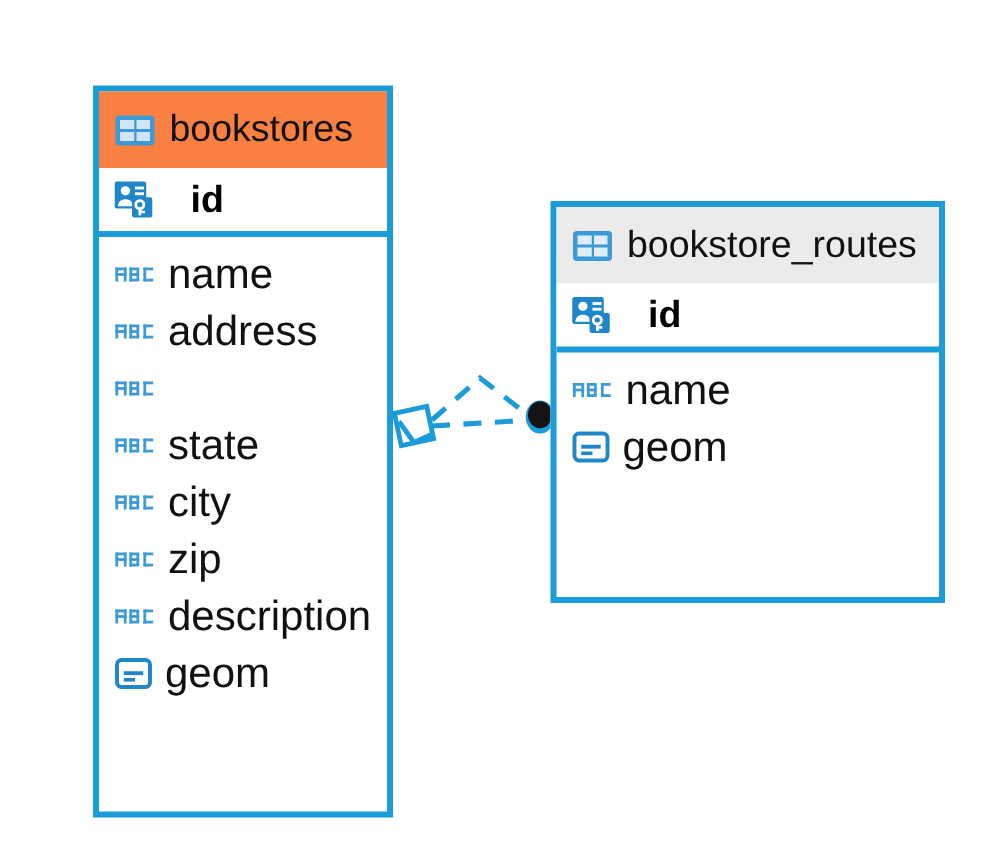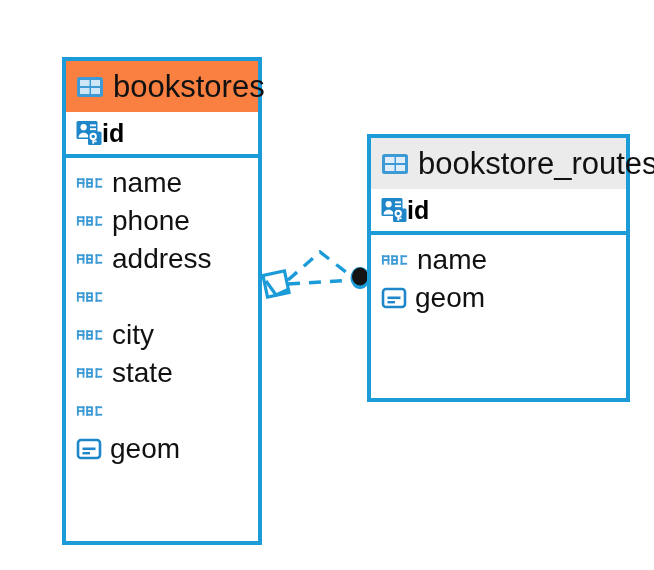--- a/index.html
+++ b/index.html
@@ -25,30 +25,30 @@
   #entity-bookstore-routes{
     left:367px;top:134px;width:263px;height:268px;
   }
 
   .entity-header{
     display:flex;align-items:center;
     gap:9px;
     padding:0 10px;
     height:51px;
     box-sizing:border-box;
-    font-size:31px;
+    font-size:25px;
     color:#111;
     white-space:nowrap;
   }
   .entity-header.accent{background:#f98040;}
   .entity-header.neutral{background:#ebebeb;}
 
   .pk-row{
     display:flex;align-items:center;
-    gap:0;
+    gap:25px;
     padding:0 10px;
     height:46px;
     box-sizing:border-box;
     font-size:25px;
     font-weight:bold;
     color:#000;
     border-bottom:4px solid #1b9bd8;
     background:#fff;
   }
 
@@ -141,40 +141,20 @@
               <rect x="16" y="12" width="2" height="4"></rect>
             <rect x="21" y="7" width="7" height="2"></rect>
               <rect x="21" y="7" width="2" height="10"></rect>
             <rect x="21" y="15" width="7" height="2"></rect>
           </g>
         </svg>
         <span>name</span>
       </div>
 
 
-      <div class="field-row">
-        <svg class="icon ico-abc" viewBox="0 0 30 24">
-          <g fill="#3d9ad4">
-            <rect x="1" y="7" width="2" height="10"></rect>
-              <rect x="7" y="7" width="2" height="10"></rect>
-            <rect x="1" y="7" width="8" height="2"></rect>
-              <rect x="1" y="11" width="8" height="2"></rect>
-            <rect x="11" y="7" width="2" height="10"></rect>
-              <rect x="11" y="7" width="7" height="2"></rect>
-            <rect x="11" y="11" width="7" height="2"></rect>
-              <rect x="11" y="15" width="7" height="2"></rect>
-            <rect x="16" y="8" width="2" height="4"></rect>
-              <rect x="16" y="12" width="2" height="4"></rect>
-            <rect x="21" y="7" width="7" height="2"></rect>
-              <rect x="21" y="7" width="2" height="10"></rect>
-            <rect x="21" y="15" width="7" height="2"></rect>
-          </g>
-        </svg>
-        <span>phone</span>
-      </div>
 
       <div class="field-row">
         <svg class="icon ico-abc" viewBox="0 0 30 24">
           <g fill="#3d9ad4">
             <rect x="1" y="7" width="2" height="10"></rect>
               <rect x="7" y="7" width="2" height="10"></rect>
             <rect x="1" y="7" width="8" height="2"></rect>
               <rect x="1" y="11" width="8" height="2"></rect>
             <rect x="11" y="7" width="2" height="10"></rect>
               <rect x="11" y="7" width="7" height="2"></rect>
@@ -221,20 +201,41 @@
               <rect x="11" y="7" width="7" height="2"></rect>
             <rect x="11" y="11" width="7" height="2"></rect>
               <rect x="11" y="15" width="7" height="2"></rect>
             <rect x="16" y="8" width="2" height="4"></rect>
               <rect x="16" y="12" width="2" height="4"></rect>
             <rect x="21" y="7" width="7" height="2"></rect>
               <rect x="21" y="7" width="2" height="10"></rect>
             <rect x="21" y="15" width="7" height="2"></rect>
           </g>
         </svg>
+        <span>state</span>
+      </div>
+
+      <div class="field-row">
+        <svg class="icon ico-abc" viewBox="0 0 30 24">
+          <g fill="#3d9ad4">
+            <rect x="1" y="7" width="2" height="10"></rect>
+              <rect x="7" y="7" width="2" height="10"></rect>
+            <rect x="1" y="7" width="8" height="2"></rect>
+              <rect x="1" y="11" width="8" height="2"></rect>
+            <rect x="11" y="7" width="2" height="10"></rect>
+              <rect x="11" y="7" width="7" height="2"></rect>
+            <rect x="11" y="11" width="7" height="2"></rect>
+              <rect x="11" y="15" width="7" height="2"></rect>
+            <rect x="16" y="8" width="2" height="4"></rect>
+              <rect x="16" y="12" width="2" height="4"></rect>
+            <rect x="21" y="7" width="7" height="2"></rect>
+              <rect x="21" y="7" width="2" height="10"></rect>
+            <rect x="21" y="15" width="7" height="2"></rect>
+          </g>
+        </svg>
         <span>city</span>
       </div>
 
       <div class="field-row">
         <svg class="icon ico-abc" viewBox="0 0 30 24">
           <g fill="#3d9ad4">
             <rect x="1" y="7" width="2" height="10"></rect>
               <rect x="7" y="7" width="2" height="10"></rect>
             <rect x="1" y="7" width="8" height="2"></rect>
               <rect x="1" y="11" width="8" height="2"></rect>
@@ -242,42 +243,42 @@
               <rect x="11" y="7" width="7" height="2"></rect>
             <rect x="11" y="11" width="7" height="2"></rect>
               <rect x="11" y="15" width="7" height="2"></rect>
             <rect x="16" y="8" width="2" height="4"></rect>
               <rect x="16" y="12" width="2" height="4"></rect>
             <rect x="21" y="7" width="7" height="2"></rect>
               <rect x="21" y="7" width="2" height="10"></rect>
             <rect x="21" y="15" width="7" height="2"></rect>
           </g>
         </svg>
-        <span>state</span>
-      </div>
-
-
-      <div class="field-row">
-        <svg class="icon ico-abc" viewBox="0 0 30 24">
-          <g fill="#3d9ad4">
-            <rect x="1" y="7" width="2" height="10"></rect>
-              <rect x="7" y="7" width="2" height="10"></rect>
-            <rect x="1" y="7" width="8" height="2"></rect>
-              <rect x="1" y="11" width="8" height="2"></rect>
-            <rect x="11" y="7" width="2" height="10"></rect>
-              <rect x="11" y="7" width="7" height="2"></rect>
-            <rect x="11" y="11" width="7" height="2"></rect>
-              <rect x="11" y="15" width="7" height="2"></rect>
-            <rect x="16" y="8" width="2" height="4"></rect>
-              <rect x="16" y="12" width="2" height="4"></rect>
-            <rect x="21" y="7" width="7" height="2"></rect>
-              <rect x="21" y="7" width="2" height="10"></rect>
-            <rect x="21" y="15" width="7" height="2"></rect>
-          </g>
-        </svg>
+        <span>zip</span>
+      </div>
+
+      <div class="field-row">
+        <svg class="icon ico-abc" viewBox="0 0 30 24">
+          <g fill="#3d9ad4">
+            <rect x="1" y="7" width="2" height="10"></rect>
+              <rect x="7" y="7" width="2" height="10"></rect>
+            <rect x="1" y="7" width="8" height="2"></rect>
+              <rect x="1" y="11" width="8" height="2"></rect>
+            <rect x="11" y="7" width="2" height="10"></rect>
+              <rect x="11" y="7" width="7" height="2"></rect>
+            <rect x="11" y="11" width="7" height="2"></rect>
+              <rect x="11" y="15" width="7" height="2"></rect>
+            <rect x="16" y="8" width="2" height="4"></rect>
+              <rect x="16" y="12" width="2" height="4"></rect>
+            <rect x="21" y="7" width="7" height="2"></rect>
+              <rect x="21" y="7" width="2" height="10"></rect>
+            <rect x="21" y="15" width="7" height="2"></rect>
+          </g>
+        </svg>
+        <span>description</span>
       </div>
 
       <div class="field-row">
         <svg class="icon ico-26" viewBox="0 0 26 26">
           <rect x="2" y="4" width="22" height="18" rx="3" fill="none" stroke="#1f87c9" stroke-width="2.6"></rect>
           <rect x="6.5" y="11.5" width="13" height="2.6" fill="#1f87c9"></rect>
           <rect x="6.5" y="16" width="7.5" height="2.4" fill="#1f87c9"></rect>
         </svg>
         <span>geom</span>
       </div>

